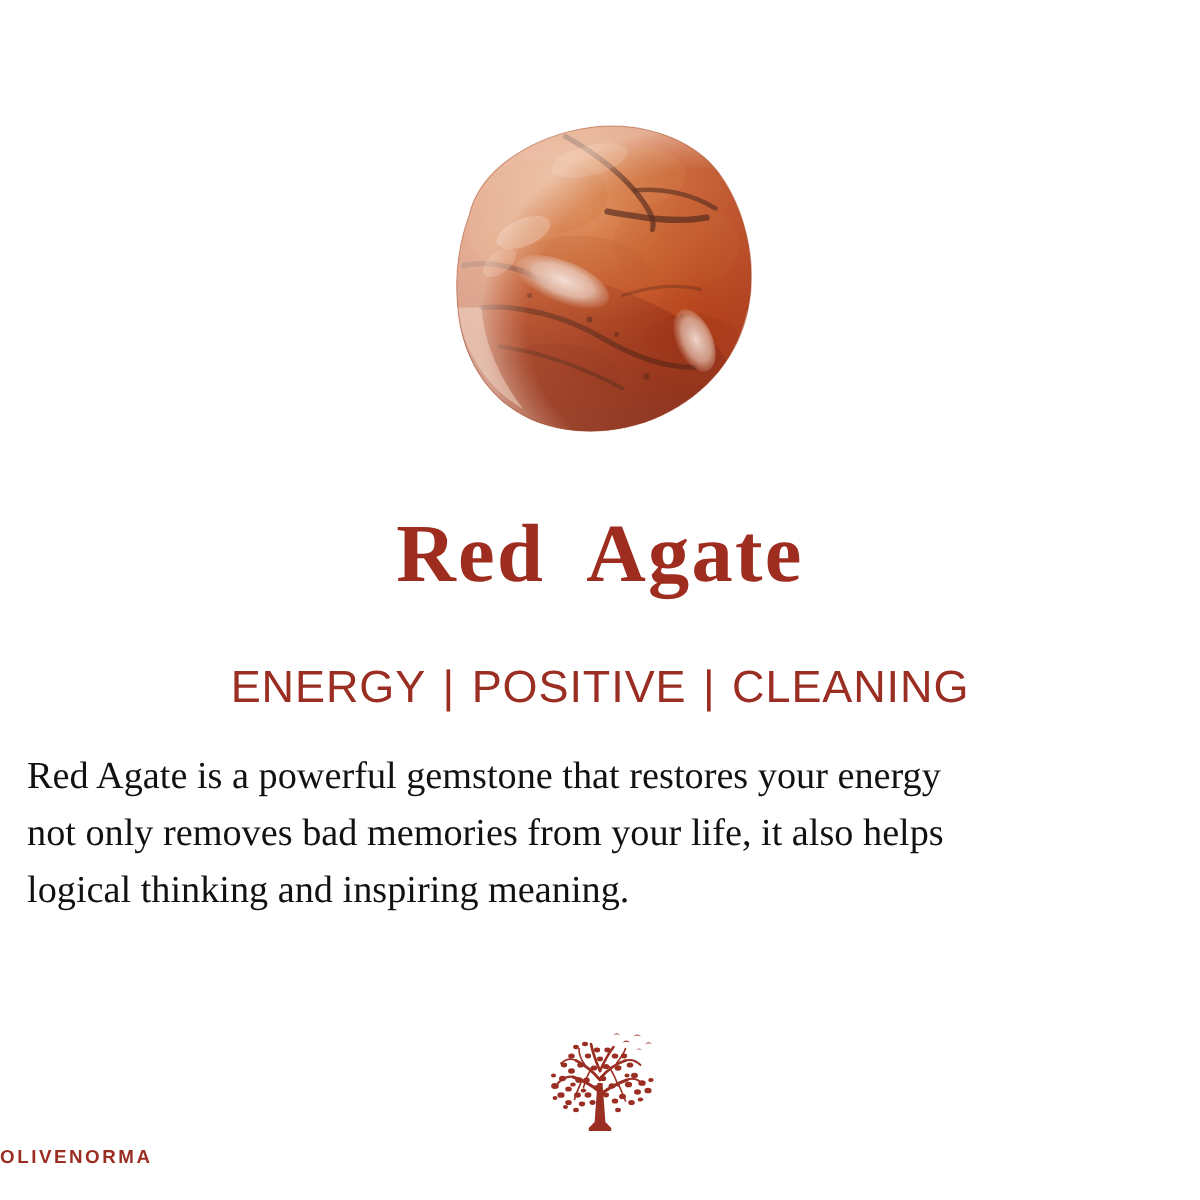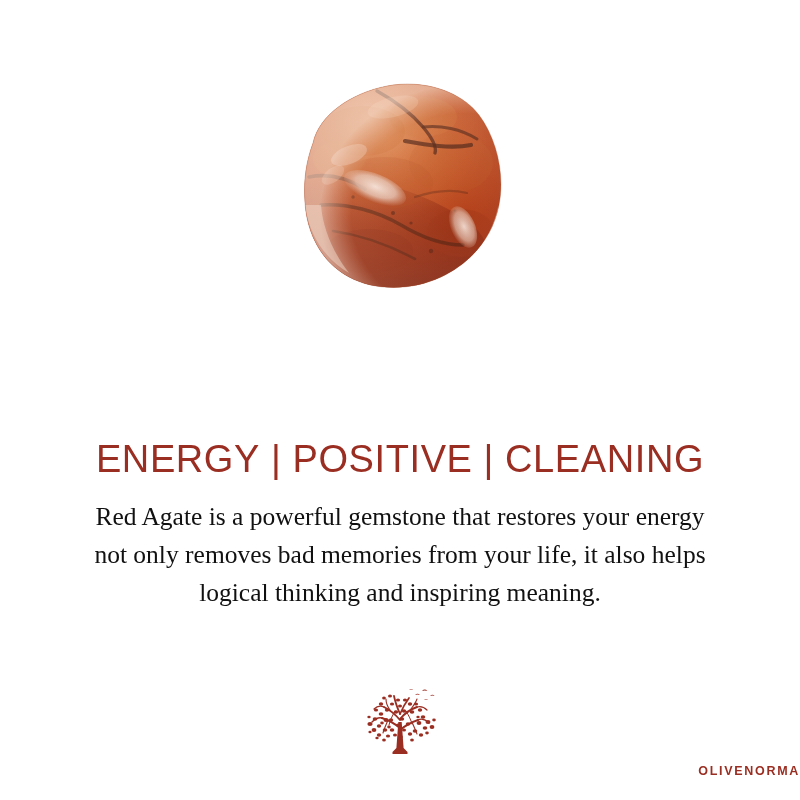--- a/index.html
+++ b/index.html
@@ -59,55 +59,55 @@
 
   
   .subtitle {
     position: absolute;
     left: 0;
     top: 440px;
     width: 800px;
     text-align: center;
     font-family: "Liberation Sans", sans-serif;
     font-weight: 400;
-    font-size: 38px;
+    font-size: 30px;
     line-height: 38px;
     letter-spacing: 0.6px;
     color: #9b2e22;
     white-space: nowrap;
   }
   .subtitle .kw { display: inline-block; }
   .subtitle .sep {
     display: inline-block;
     padding: 0 11px;
     color: #9b2e22;
     font-weight: 300;
   }
 
   
   .body-copy {
     position: absolute;
     left: 18px;
     top: 498px;
     width: 764px;
-    text-align: center;
+    text-align: left;
     font-family: "Liberation Serif", serif;
     font-size: 25.5px;
     line-height: 38px;
     color: #111111;
   }
   .body-copy .ln { display: block; white-space: nowrap; }
 
   
   .brand {
     position: absolute;
     left: 0;
     top: 686px;
     width: 800px;
-    text-align: right;
+    text-align: left;
   }
   .brand-mark {
     display: block;
     margin: 0 auto;
     width: 92px;
     height: 76px;
   }
   .brand-name {
     display: block;
     margin-top: 2px;
@@ -215,20 +215,21 @@
                C 54,60 86,38 122,31
                C 158,24 196,36 214,60
                C 232,84 240,120 234,150
                C 228,182 206,208 176,222
                C 146,236 110,236 84,222
                C 56,207 42,178 40,148
                C 38,124 42,104 48,88 Z" fill="none" stroke="#9c4526" stroke-width="0.8" opacity="0.35"></path>
     </svg>
   </div>
 
+  <div class="title">Red  Agate</div>
 
   <div class="subtitle"><span class="kw">ENERGY</span><span class="sep">|</span><span class="kw">POSITIVE</span><span class="sep">|</span><span class="kw">CLEANING</span></div>
 
   <div class="body-copy">
     <span class="ln">Red Agate is a powerful gemstone that restores your energy</span>
     <span class="ln">not only removes bad memories from your life, it also helps</span>
     <span class="ln">logical thinking and inspiring meaning.</span>
   </div>
 
   <div class="brand">

